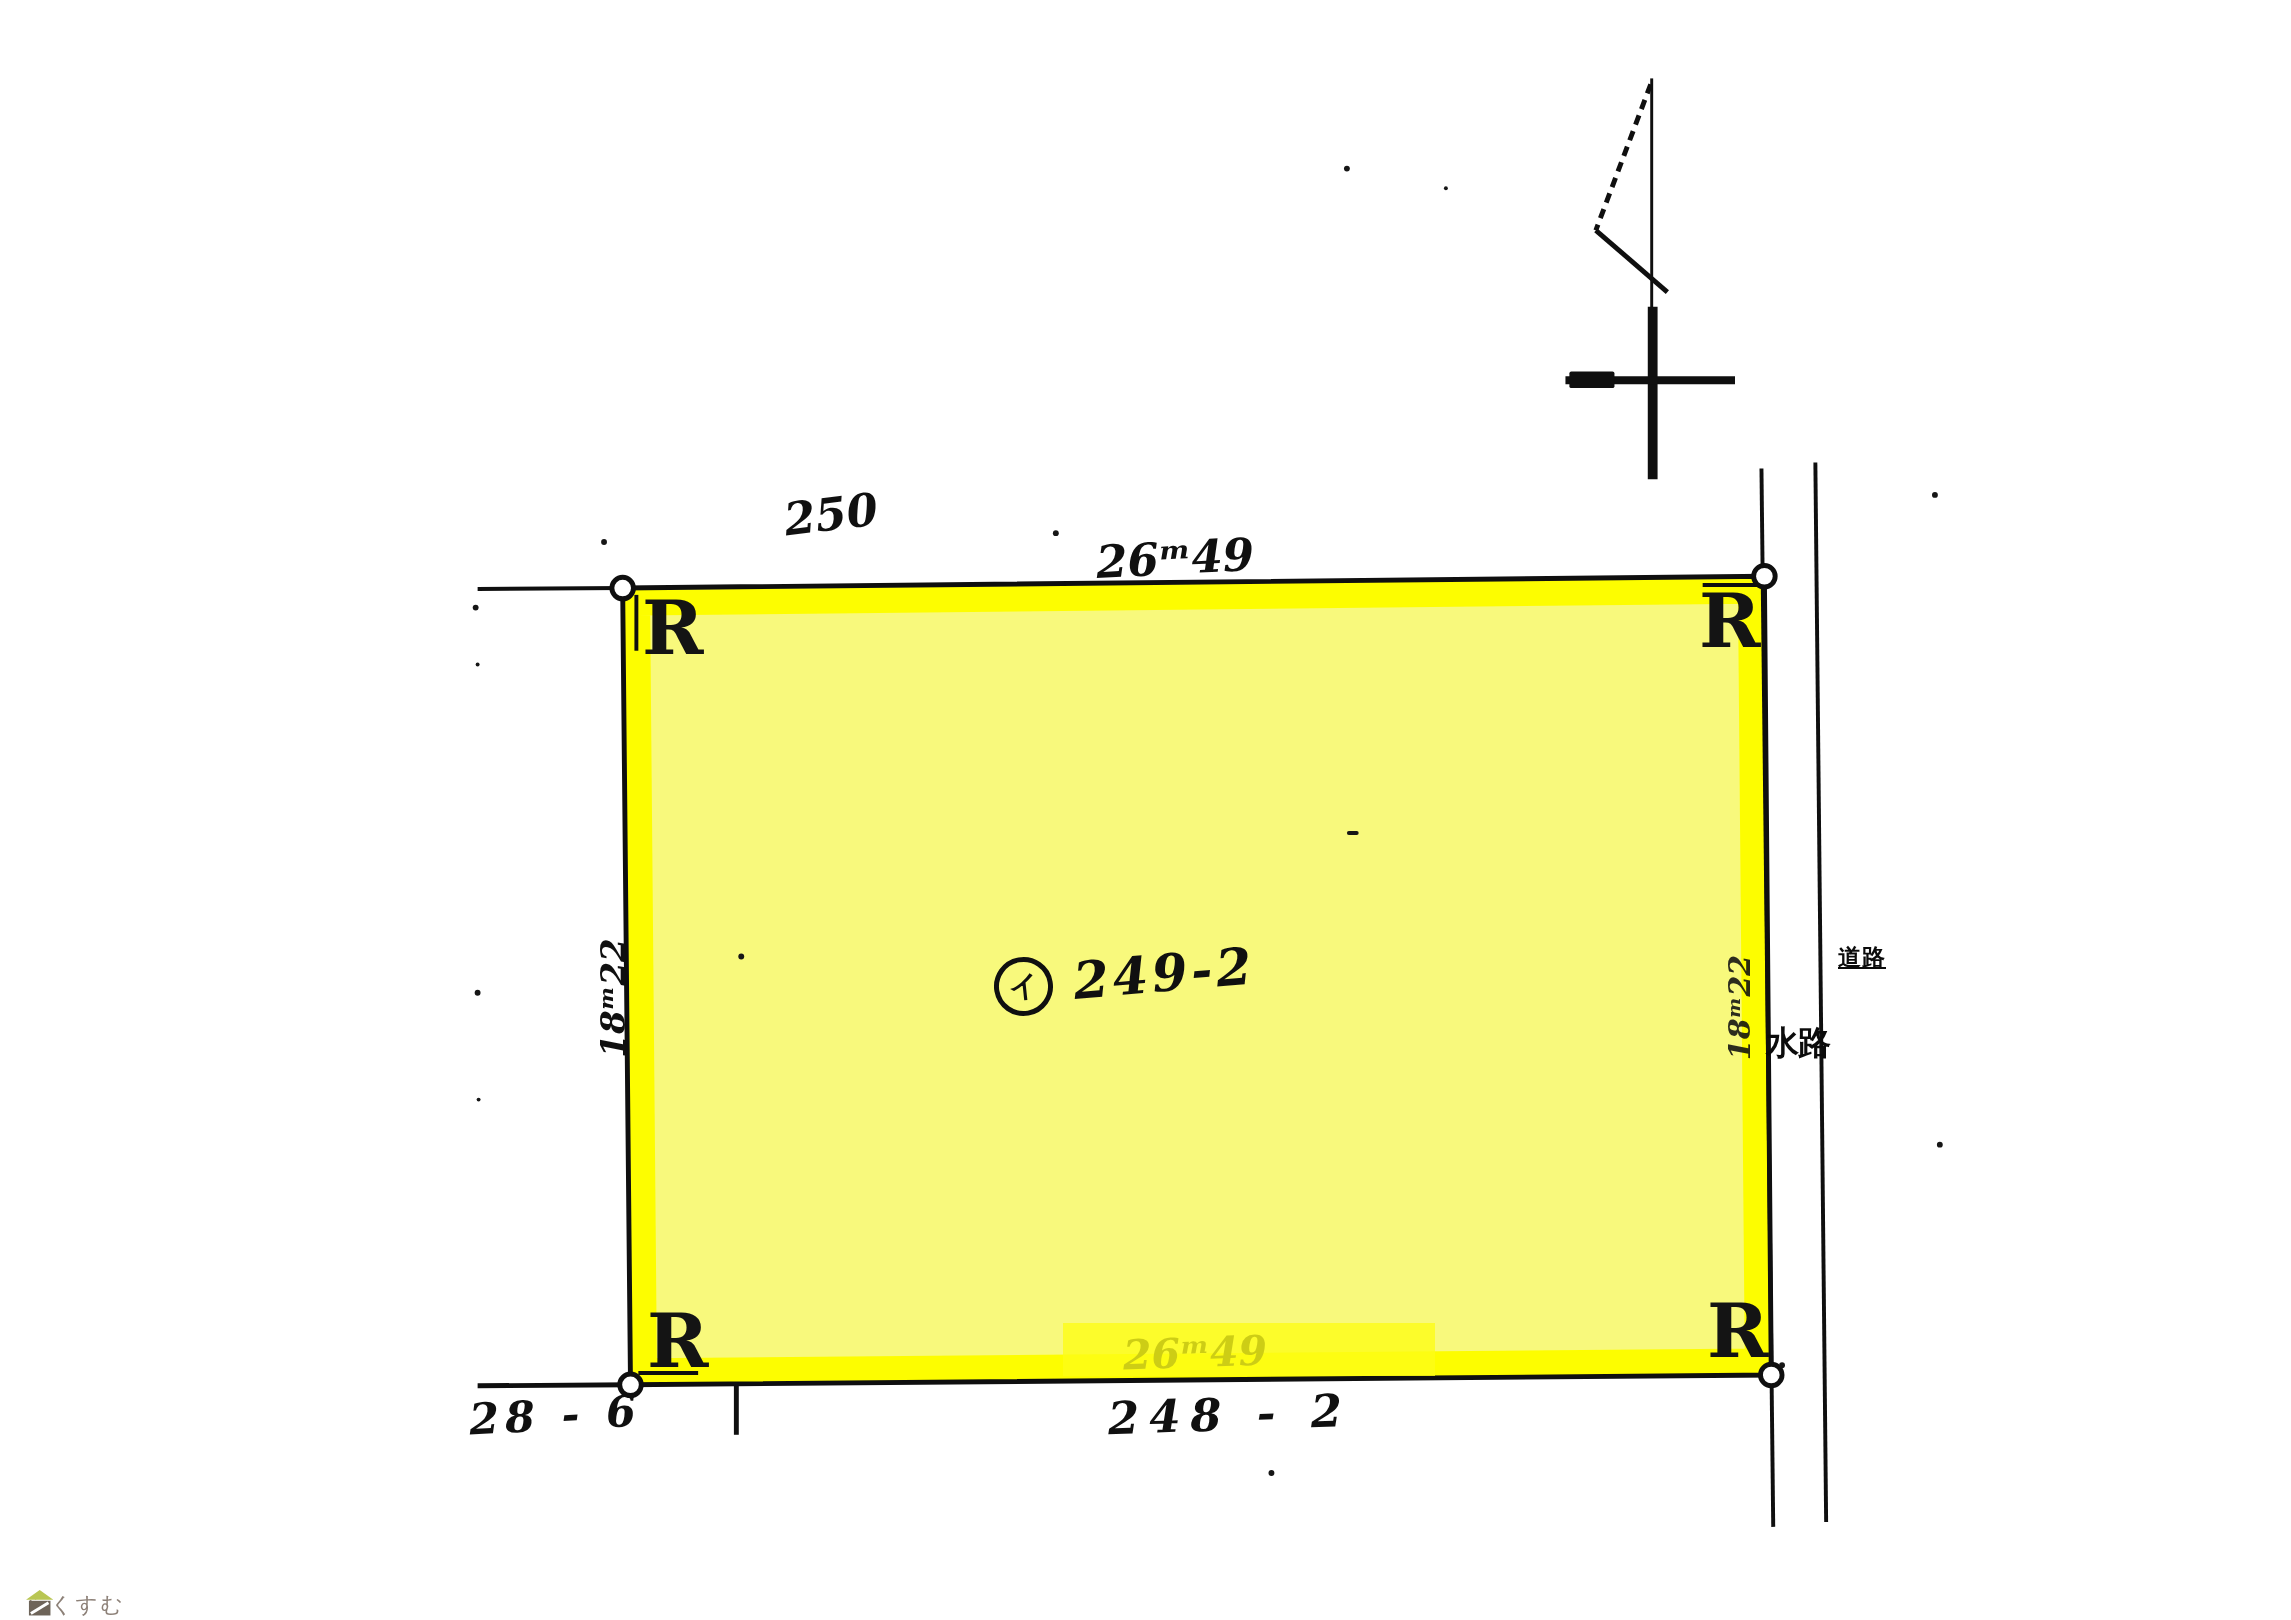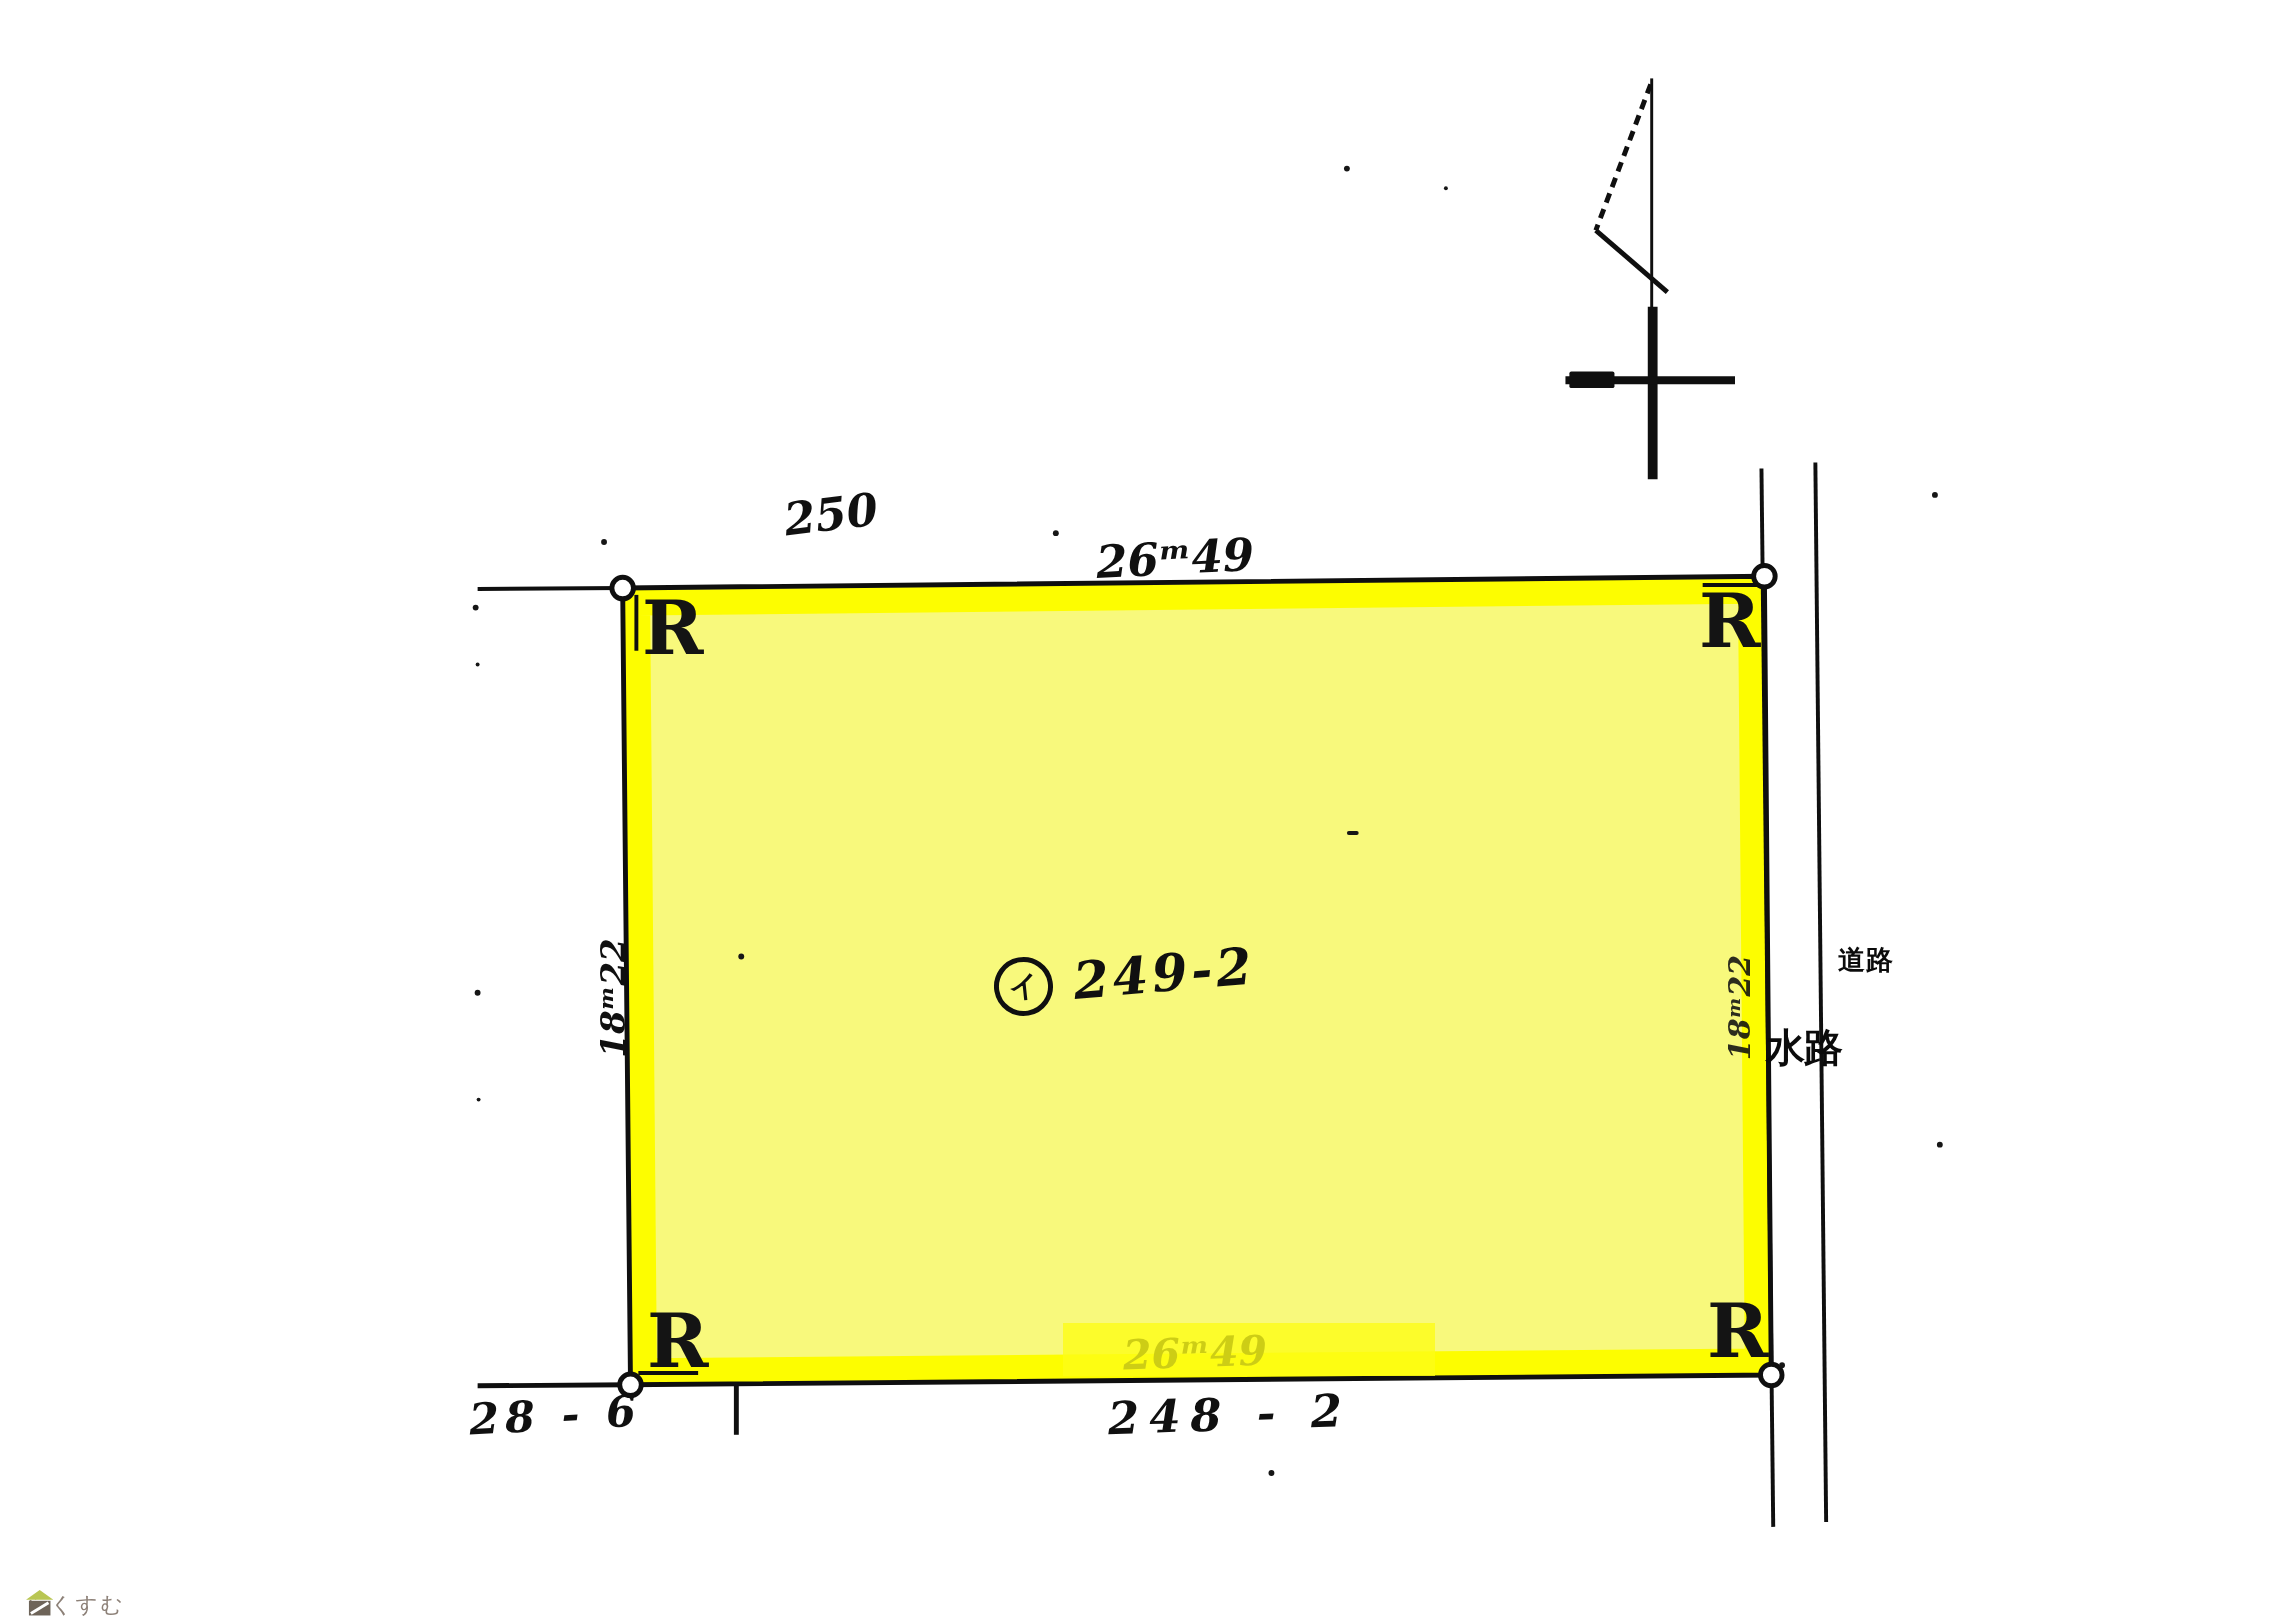--- a/index.html
+++ b/index.html
@@ -19,22 +19,22 @@
   .vdim{position:absolute;z-index:5;text-align:center;transform:rotate(-90deg);}
   .vdim-inner{font-size:34px;color:#101010;}
   .vdim-right{opacity:.88;}
   .parcel-circle{position:absolute;z-index:5;width:49px;height:49px;
      border:5.9px solid #101010;border-radius:50%;display:flex;align-items:center;
      justify-content:center;transform:rotate(-10deg);}
   .parcel-circle span{font-family:"DejaVu Sans",sans-serif;font-weight:bold;
      font-size:29px;color:#101010;transform:rotate(4deg);}
   .lot-main{font-size:51px;letter-spacing:3.9px;transform:rotate(-5deg);}
   .kanji{font-family:"DejaVu Sans",sans-serif;font-weight:bold;color:#0b0b0b;}
-  .waterway{font-size:39px;letter-spacing:-1px;}
-  .road{font-size:27px;letter-spacing:1px;}
+  .waterway{font-size:33px;letter-spacing:-1px;}
+  .road{font-size:23px;letter-spacing:1px;text-decoration:underline;}
   .watermark{position:absolute;z-index:5;display:flex;align-items:center;gap:7.8px;}
   .watermark .wm-text{font-family:"DejaVu Sans",sans-serif;font-size:21.6px;
      letter-spacing:2.9px;color:#8d8178;}
 </style>
 </head>
 <body>
 
 <svg width="2292" height="1620" viewBox="0 0 2338 1653">
 
   <g>

